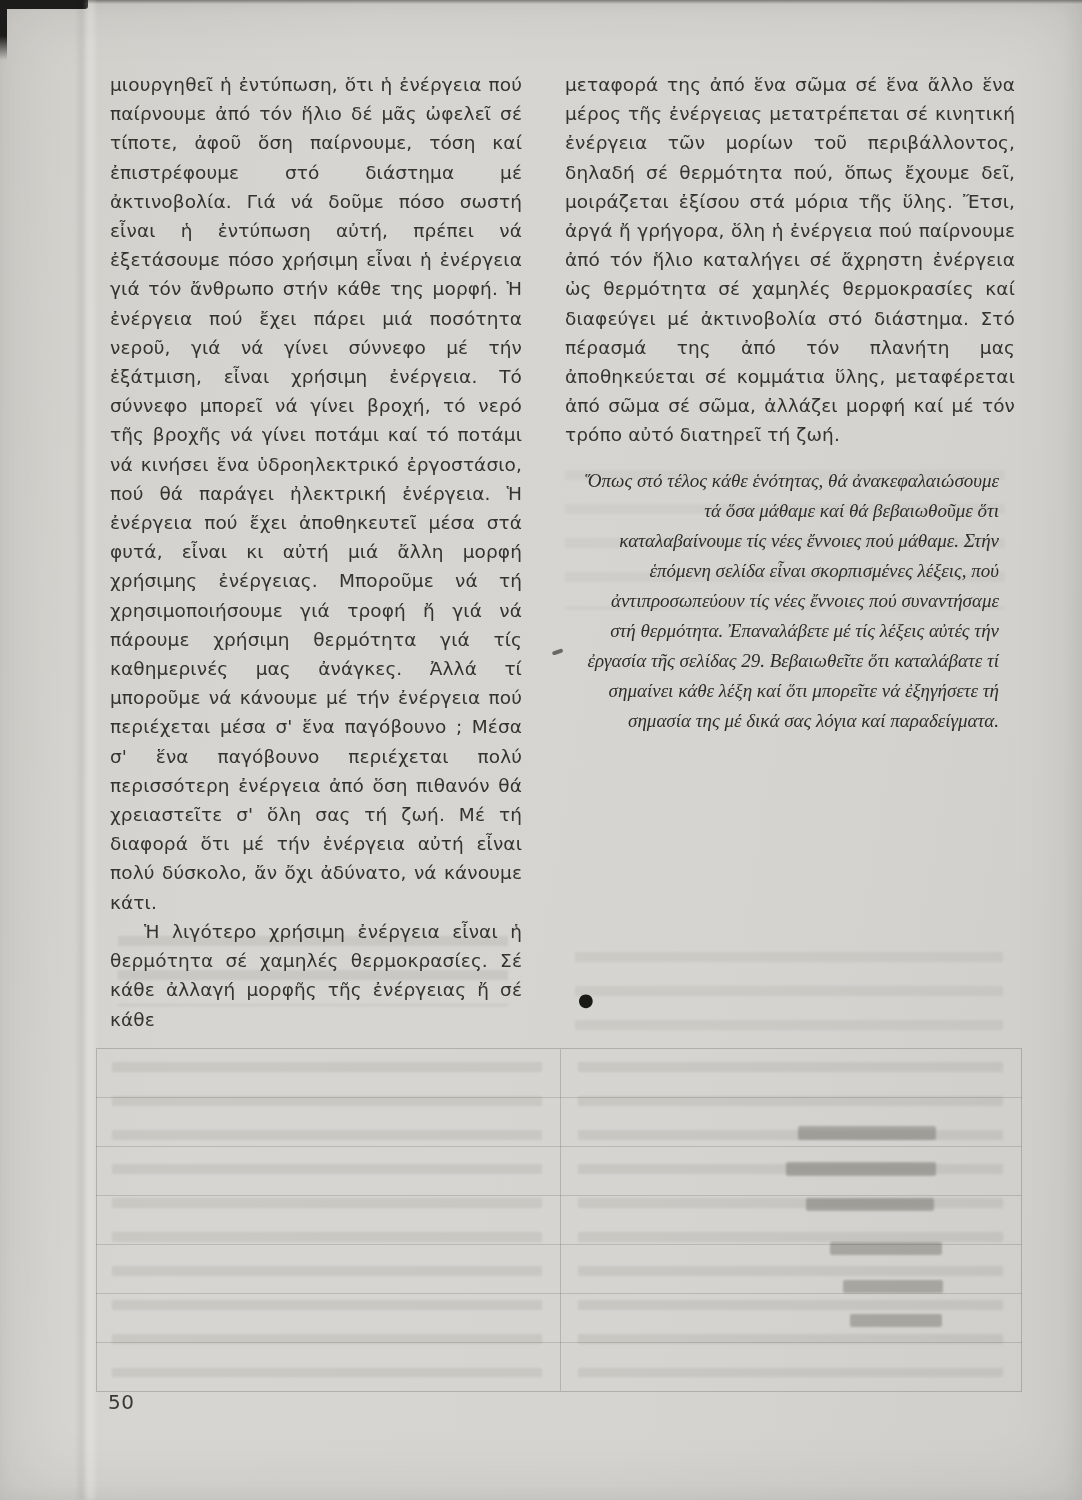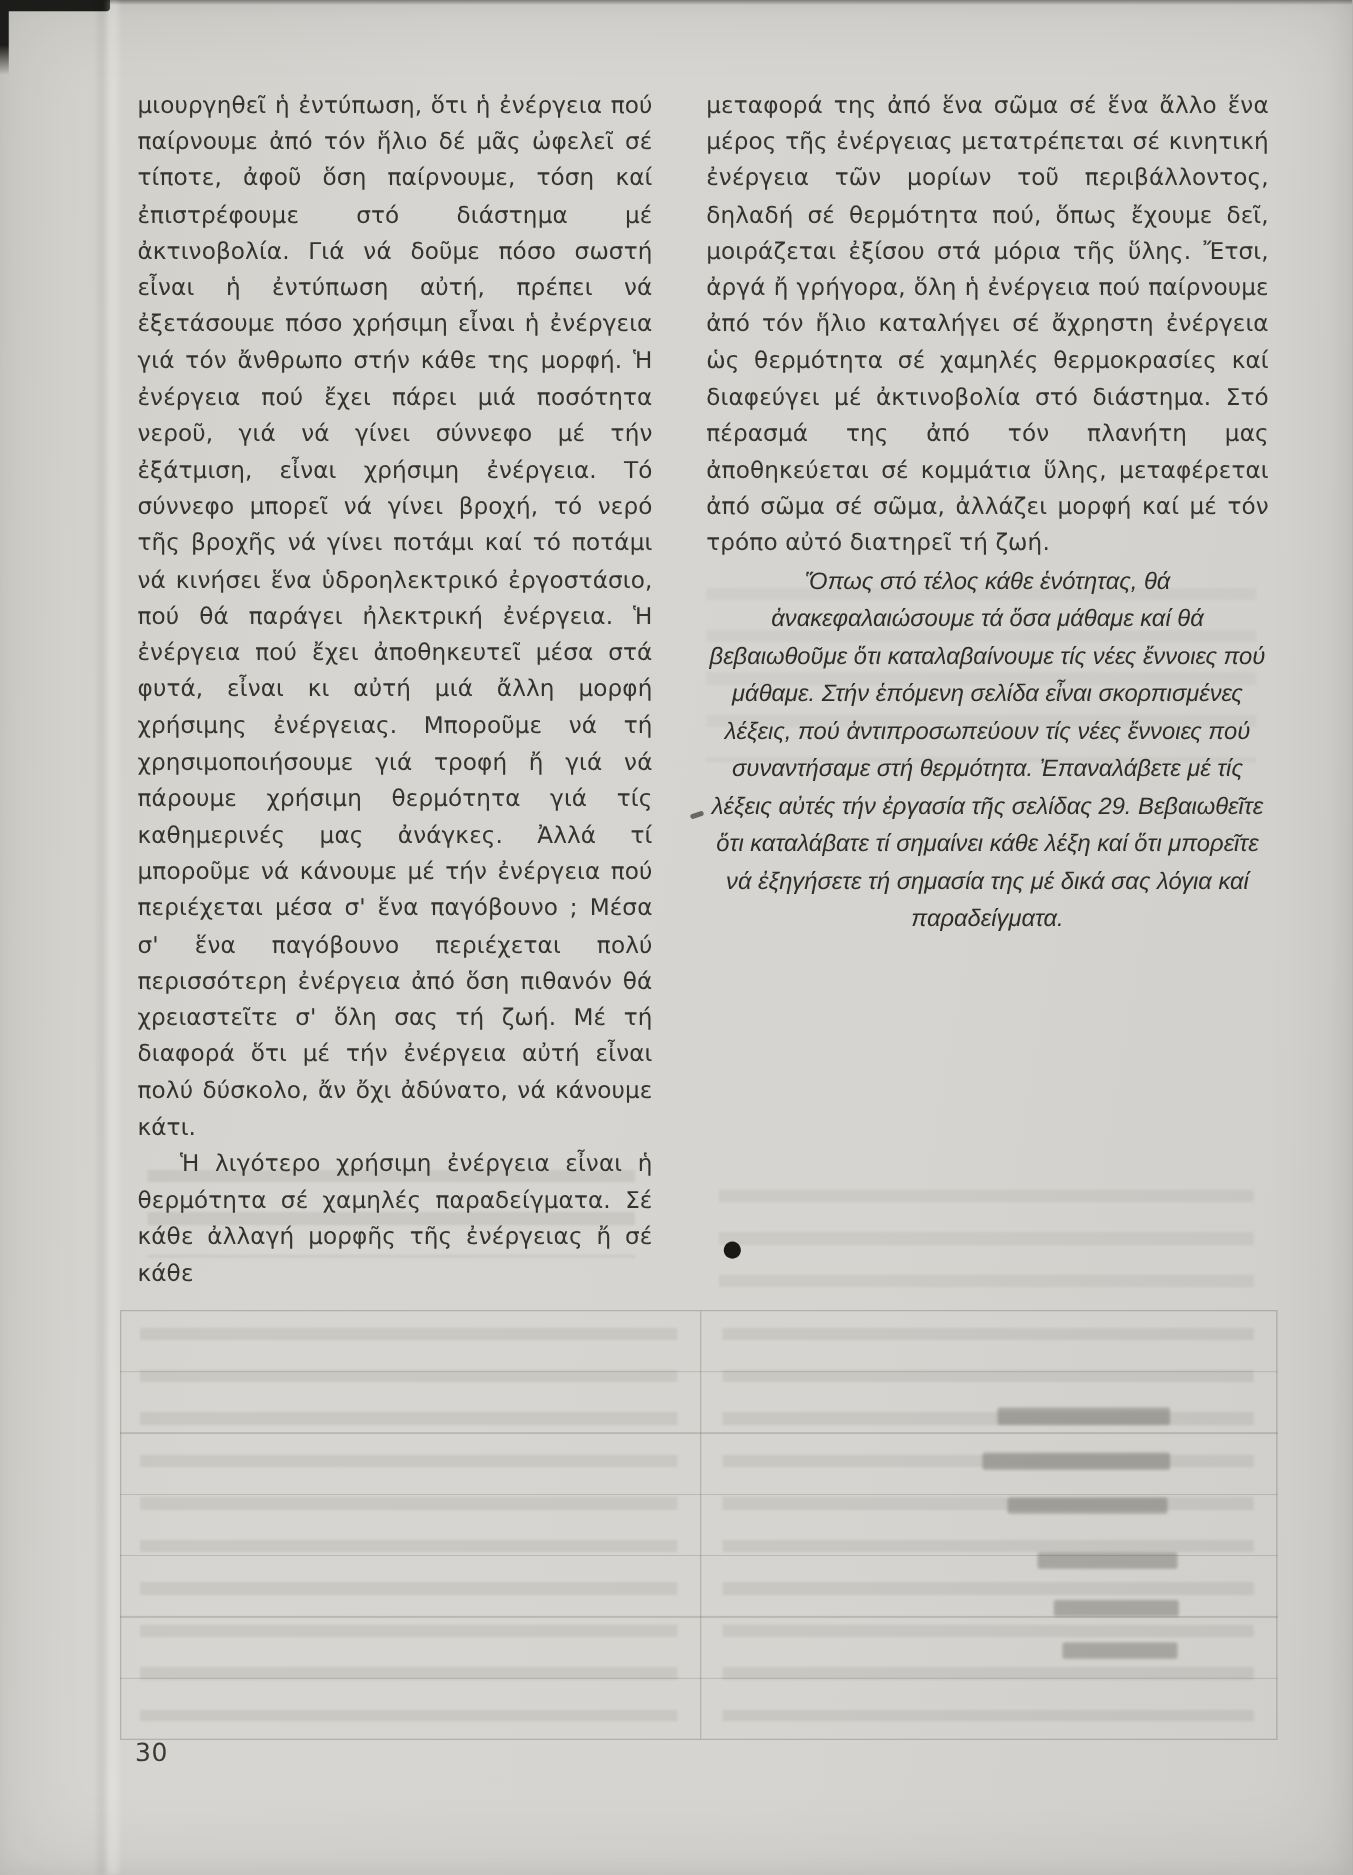--- a/index.html
+++ b/index.html
@@ -39,25 +39,25 @@
   }
   p.body.indent { text-indent:34px; }
   h2.heading {
     margin:50px 0 42px 0;
     font-family:"DejaVu Serif", serif;
     font-style:italic; font-weight:700;
     font-size:21.5px; letter-spacing:1px;
     color:#2e2c27;
   }
   p.exercise {
-    margin:1px;
-    font-family:Liberation Sans, sans-serif;
+    margin:16px;
+    font-family:Liberation Serif, serif;
     font-style:italic;
     font-size:19px; line-height:30px;
-    text-align:center;
+    text-align:right;
     color:#2f2d28;
   }
   .pen-mark { position:absolute; left:552px; top:650px; width:11px; height:3.5px;
     background:#45433d; transform:rotate(-18deg); border-radius:2px; opacity:.75; }
 
   .bullet {
     position:absolute; left:578px; top:991px;
     font-size:18px; line-height:18px; color:#191916;
   }
   .page-number {
@@ -111,27 +111,27 @@
   <div class="blob" style="left:798px; top:1126px; width:138px; height:14px;"></div>
   <div class="blob" style="left:786px; top:1162px; width:150px; height:14px;"></div>
   <div class="blob" style="left:806px; top:1198px; width:128px; height:13px;"></div>
   <div class="blob" style="left:830px; top:1242px; width:112px; height:13px;"></div>
   <div class="blob" style="left:843px; top:1280px; width:100px; height:13px;"></div>
   <div class="blob" style="left:850px; top:1314px; width:92px; height:13px;"></div>
 
   <main class="columns">
     <section class="col-left">
       <p class="body">μιουργηθεῖ ἡ ἐντύπωση, ὅτι ἡ ἐνέργεια πού παίρνουμε ἀπό τόν ἥλιο δέ μᾶς ὠφελεῖ σέ τίποτε, ἀφοῦ ὅση παίρνουμε, τόση καί ἐπιστρέφουμε στό διάστημα μέ ἀκτινοβολία. Γιά νά δοῦμε πόσο σωστή εἶναι ἡ ἐντύπωση αὐτή, πρέπει νά ἐξετάσουμε πόσο χρήσιμη εἶναι ἡ ἐνέργεια γιά τόν ἄνθρωπο στήν κάθε της μορφή. Ἡ ἐνέργεια πού ἔχει πάρει μιά ποσότητα νεροῦ, γιά νά γίνει σύννεφο μέ τήν ἐξάτμιση, εἶναι χρήσιμη ἐνέργεια. Τό σύννεφο μπορεῖ νά γίνει βροχή, τό νερό τῆς βροχῆς νά γίνει ποτάμι καί τό ποτάμι νά κινήσει ἕνα ὑδροηλεκτρικό ἐργοστάσιο, πού θά παράγει ἠλεκτρική ἐνέργεια. Ἡ ἐνέργεια πού ἔχει ἀποθηκευτεῖ μέσα στά φυτά, εἶναι κι αὐτή μιά ἄλλη μορφή χρήσιμης ἐνέργειας. Μποροῦμε νά τή χρησιμοποιήσουμε γιά τροφή ἤ γιά νά πάρουμε χρήσιμη θερμότητα γιά τίς καθημερινές μας ἀνάγκες. Ἀλλά τί μποροῦμε νά κάνουμε μέ τήν ἐνέργεια πού περιέχεται μέσα σ' ἕνα παγόβουνο ; Μέσα σ' ἕνα παγόβουνο περιέχεται πολύ περισσότερη ἐνέργεια ἀπό ὅση πιθανόν θά χρειαστεῖτε σ' ὅλη σας τή ζωή. Μέ τή διαφορά ὅτι μέ τήν ἐνέργεια αὐτή εἶναι πολύ δύσκολο, ἄν ὄχι ἀδύνατο, νά κάνουμε κάτι.</p>
-      <p class="body indent">Ἡ λιγότερο χρήσιμη ἐνέργεια εἶναι ἡ θερμότητα σέ χαμηλές παραδείγματα. Σέ κάθε ἀλλαγή μορφῆς τῆς ἐνέργειας ἤ σέ κάθε</p>
+      <p class="body indent">Ἡ λιγότερο χρήσιμη ἐνέργεια εἶναι ἡ θερμότητα σέ χαμηλές θερμοκρασίες. Σέ κάθε ἀλλαγή μορφῆς τῆς ἐνέργειας ἤ σέ κάθε</p>
     </section>
     <section class="col-right">
       <p class="body">μεταφορά της ἀπό ἕνα σῶμα σέ ἕνα ἄλλο ἕνα μέρος τῆς ἐνέργειας μετατρέπεται σέ κινητική ἐνέργεια τῶν μορίων τοῦ περιβάλλοντος, δηλαδή σέ θερμότητα πού, ὅπως ἔχουμε δεῖ, μοιράζεται ἐξίσου στά μόρια τῆς ὕλης. Ἔτσι, ἀργά ἤ γρήγορα, ὅλη ἡ ἐνέργεια πού παίρνουμε ἀπό τόν ἥλιο καταλήγει σέ ἄχρηστη ἐνέργεια ὡς θερμότητα σέ χαμηλές θερμοκρασίες καί διαφεύγει μέ ἀκτινοβολία στό διάστημα. Στό πέρασμά της ἀπό τόν πλανήτη μας ἀποθηκεύεται σέ κομμάτια ὕλης, μεταφέρεται ἀπό σῶμα σέ σῶμα, ἀλλάζει μορφή καί μέ τόν τρόπο αὐτό διατηρεῖ τή ζωή.</p>
       <p class="exercise">Ὅπως στό τέλος κάθε ἑνότητας, θά ἀνακεφαλαιώσουμε τά ὅσα μάθαμε καί θά βεβαιωθοῦμε ὅτι καταλαβαίνουμε τίς νέες ἔννοιες πού μάθαμε. Στήν ἑπόμενη σελίδα εἶναι σκορπισμένες λέξεις, πού ἀντιπροσωπεύουν τίς νέες ἔννοιες πού συναντήσαμε στή θερμότητα. Ἐπαναλάβετε μέ τίς λέξεις αὐτές τήν ἐργασία τῆς σελίδας 29. Βεβαιωθεῖτε ὅτι καταλάβατε τί σημαίνει κάθε λέξη καί ὅτι μπορεῖτε νά ἐξηγήσετε τή σημασία της μέ δικά σας λόγια καί παραδείγματα.</p>
     </section>
   </main>
 
   <div class="pen-mark"></div>
 
   <div class="bullet">●</div>
 
-  <div class="page-number">30</div>
+  <div class="page-number">50</div>
 
 </div>
 
 </body></html>

